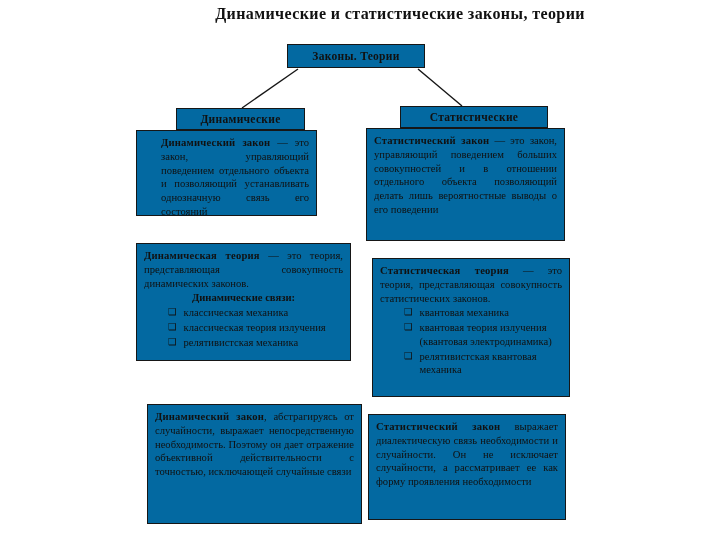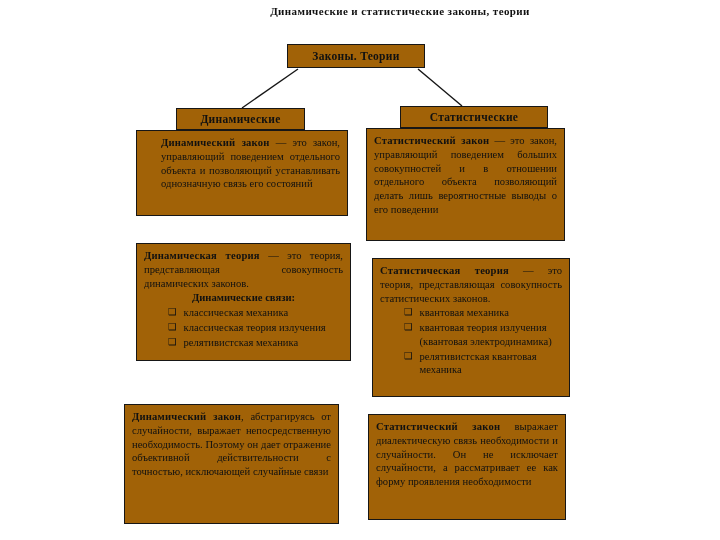--- a/index.html
+++ b/index.html
@@ -8,28 +8,28 @@
     background: #ffffff;
     position: relative;
     overflow: hidden;
     font-family: "Liberation Serif", serif;
     color: #111111;
   }
   .page-title {
     position: absolute;
     left: 80px; top: 5px; width: 640px;
     text-align: center;
-    font-size: 11px;
+    font-size: 16px;
     font-weight: bold;
     letter-spacing: 0.4px;
   }
   .box {
     position: absolute;
     border: 1.4px solid #161616;
-    background: #a16207;
+    background: #0369a1;
     box-sizing: border-box;
   }
   .node {
     display: flex;
     align-items: center;
     justify-content: center;
     font-weight: bold;
     font-size: 11.5px;
     letter-spacing: 0.3px;
   }
@@ -80,21 +80,21 @@
 </div>
 
 <div class="box node" style="left:176px; top:108px; width:129px; height:22px;">
   <span>Динамические</span>
 </div>
 
 <div class="box node" style="left:400px; top:106px; width:148px; height:22px;">
   <span>Статистические</span>
 </div>
 
-<div class="box textbox" style="left:136px; top:130px; width:212px; height:86px;padding-left:24px;">
+<div class="box textbox" style="left:136px; top:130px; width:181px; height:86px;padding-left:24px;">
   <b>Динамический закон</b><span> — это закон, управляющий поведением отдельного объекта и позволяющий устанавливать однозначную связь его состояний</span>
 </div>
 
 <div class="box textbox" style="left:366px; top:128px; width:199px; height:113px;">
   <b>Статистический закон</b><span> — это закон, управляющий поведением больших совокупностей и в отношении отдельного объекта позволяющий делать лишь вероятностные выводы о его поведении</span>
 </div>
 
 <div class="box textbox" style="left:136px; top:243px; width:215px; height:118px;">
   <div><b>Динамическая теория</b><span> — это теория, представляющая совокупность динамических законов.</span></div>
   <div class="list-title">Динамические связи:</div>
@@ -121,19 +121,19 @@
   <div class="list-item">
     <span class="marker">❑</span>
     <span>квантовая теория излучения (квантовая электродинамика)</span>
   </div>
   <div class="list-item">
     <span class="marker">❑</span>
     <span>релятивистская квантовая механика</span>
   </div>
 </div>
 
-<div class="box textbox" style="left:124px; top:404px; width:215px; height:120px;">
+<div class="box textbox" style="left:147px; top:404px; width:215px; height:120px;">
   <b>Динамический закон</b><span>, абстрагируясь от случайности, выражает непосредственную необходимость. Поэтому он дает отражение объективной действительности с точностью, исключающей случайные связи</span>
 </div>
 
 <div class="box textbox" style="left:368px; top:414px; width:198px; height:106px;">
   <b>Статистический закон</b><span> выражает диалектическую связь необходимости и случайности. Он не исключает случайности, а рассматривает ее как форму проявления необходимости</span>
 </div>
 
 </body></html>

